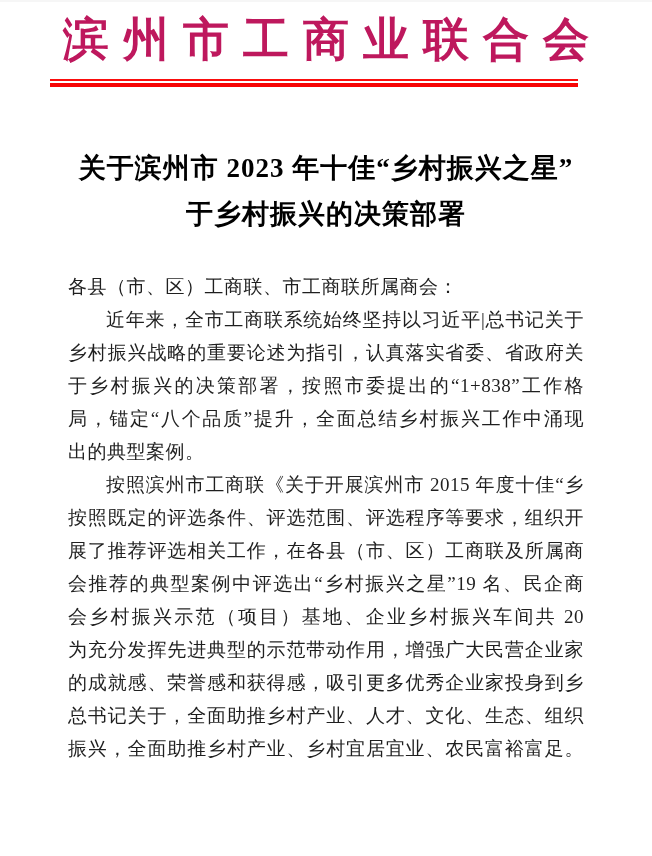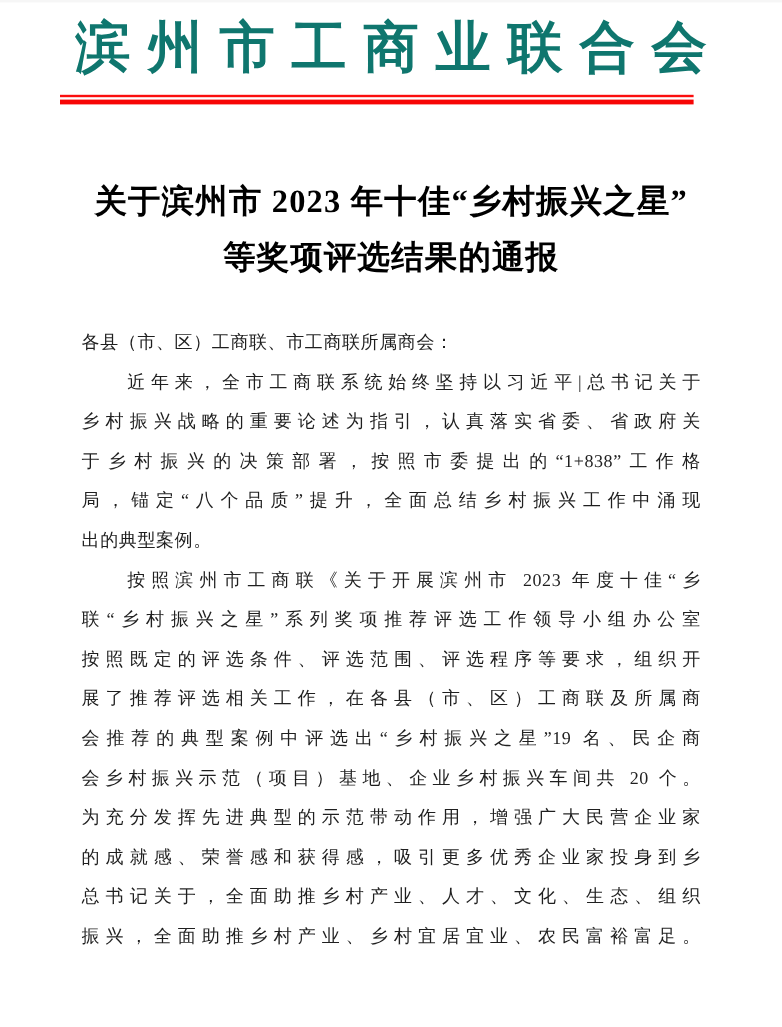--- a/index.html
+++ b/index.html
@@ -11,21 +11,21 @@
     background: #ffffff;
     border-top: 2px solid #f6f6f6;
     overflow: hidden;
     font-family: "Liberation Serif", "DejaVu Serif", serif;
     box-sizing: border-box;
   }
   
   .org {
     margin-top: 12px;
     text-align: center;
-    color: #0f766e;
+    color: #be185d;
     font-weight: bold;
     font-size: 46px;
     line-height: 1.15;
     letter-spacing: 14px;
     padding-left: 14px; 
     white-space: nowrap;
   }
   .red-rule {
     margin-left: 50px;
     margin-top: 12px;
@@ -42,21 +42,21 @@
     font-size: 27px;
     font-weight: bold;
     color: #000000;
     line-height: 46px;
     letter-spacing: 1px;
   }
   .title .t-line { display: block; }
   
   .doc-body {
     margin: 33px 68px 0 68px;
-    font-size: 15px;
+    font-size: 19px;
     color: #1f1f1f;
   }
   .line {
     height: 33px;
     line-height: 33px;
     text-align: justify;
     text-align-last: justify;
     overflow: hidden;
     letter-spacing: 0.5px;
   }
@@ -70,32 +70,31 @@
 <body>
 
 <div class="page">
   <header>
     <div class="org">滨州市工商业联合会</div>
     <div class="red-rule"></div>
   </header>
 
   <h1 class="title">
     <span class="t-line">关于滨州市 2023 年十佳“乡村振兴之星”</span>
-    <span class="t-line">等奖项评选结果的通报</span>
+    <span class="t-line">于乡村振兴的决策部署</span>
   </h1>
 
   <main class="doc-body">
       <div class="line left">各县（市、区）工商联、市工商联所属商会：</div>
       <div class="line indent">近年来，全市工商联系统始终坚持以习近平|总书记关于</div>
       <div class="line">乡村振兴战略的重要论述为指引，认真落实省委、省政府关</div>
       <div class="line">于乡村振兴的决策部署，按照市委提出的“1+838”工作格</div>
       <div class="line">局，锚定“八个品质”提升，全面总结乡村振兴工作中涌现</div>
       <div class="line left">出的典型案例。</div>
-      <div class="line indent">按照滨州市工商联《关于开展滨州市 2023 年度十佳“乡</div>
-      <div class="line">联“乡村振兴之星”系列奖项推荐评选工作领导小组办公室</div>
+      <div class="line indent">按照滨州市工商联《关于开展滨州市 2015 年度十佳“乡</div>
       <div class="line">按照既定的评选条件、评选范围、评选程序等要求，组织开</div>
       <div class="line">展了推荐评选相关工作，在各县（市、区）工商联及所属商</div>
       <div class="line">会推荐的典型案例中评选出“乡村振兴之星”19 名、民企商</div>
       <div class="line">会乡村振兴示范（项目）基地、企业乡村振兴车间共 20 个。</div>
       <div class="line">为充分发挥先进典型的示范带动作用，增强广大民营企业家</div>
       <div class="line">的成就感、荣誉感和获得感，吸引更多优秀企业家投身到乡</div>
       <div class="line">总书记关于，全面助推乡村产业、人才、文化、生态、组织</div>
       <div class="line">振兴，全面助推乡村产业、乡村宜居宜业、农民富裕富足。</div>
     </main>
 </div>

